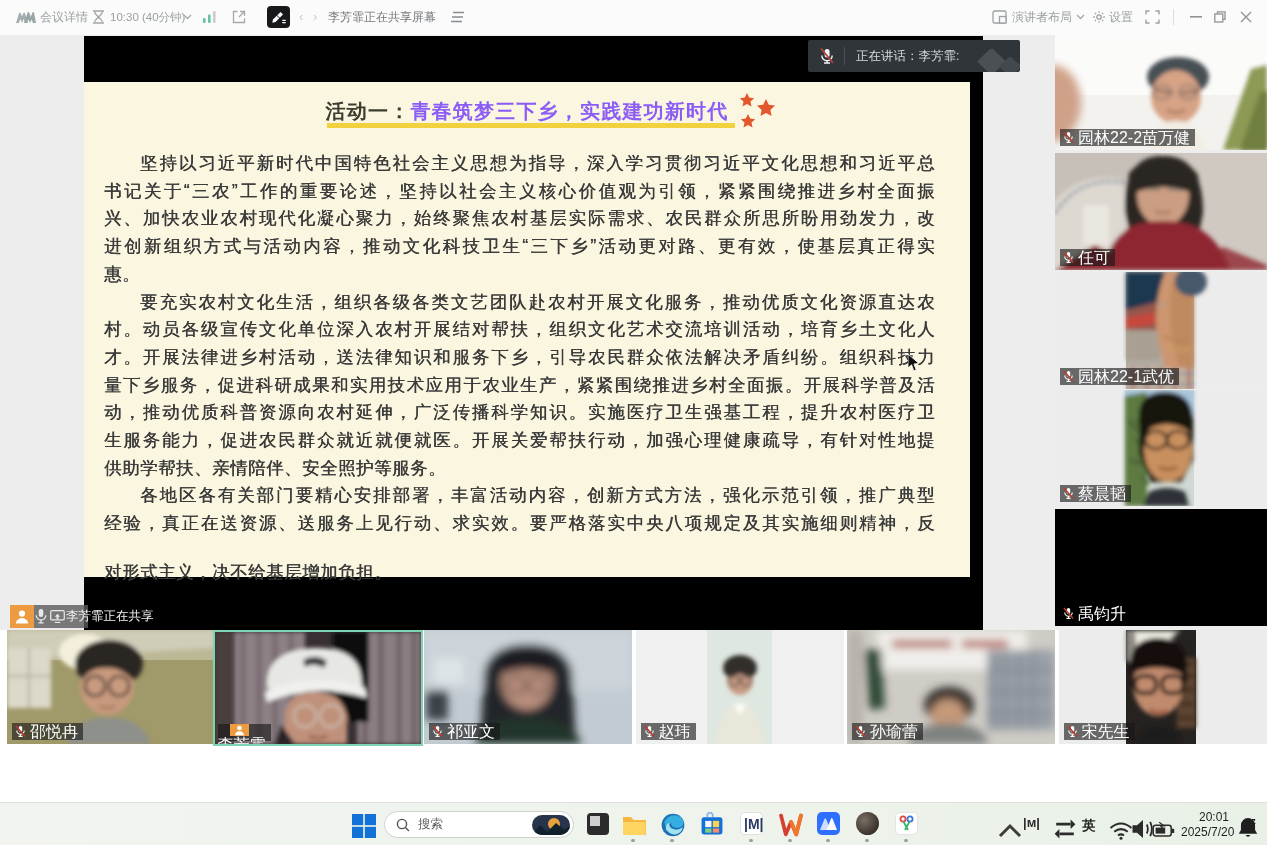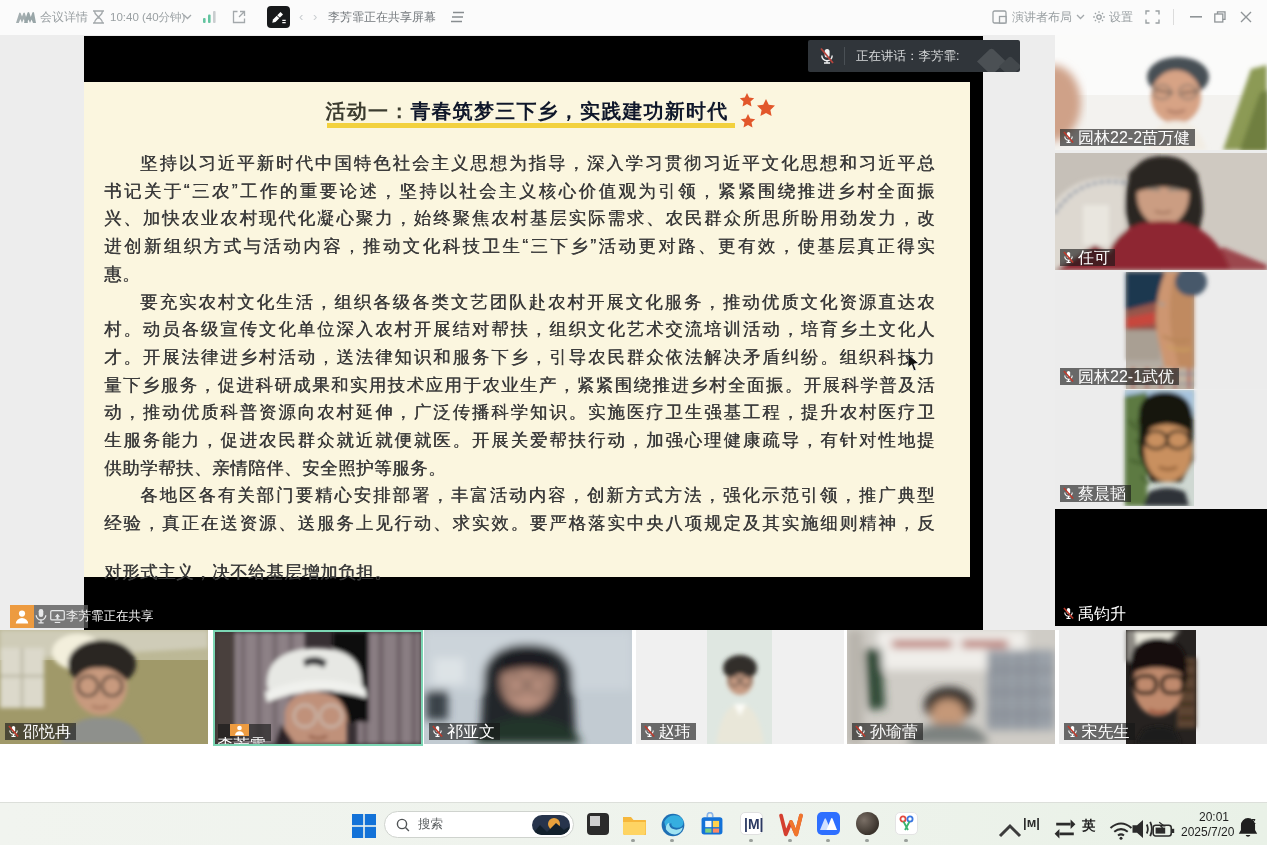--- a/index.html
+++ b/index.html
@@ -36,21 +36,21 @@
 <div class="abs" id="mainbg"></div>
 <div class="abs" id="topbar">
   <svg class="abs" style="left:16px;top:11px;" width="20" height="12" viewBox="0 0 20 12">
     <path fill="#a4aeb0" d="M0 12 L3.2 2 Q3.8 .8 4.6 2 L6 5.5 L7.4 2 Q8.2 .8 8.8 2 L12 12 L9.2 12 L7.6 8 L6 12 L4.4 8 L2.8 12 Z"></path>
     <path fill="#99a6a8" d="M8 12 L11.6 1.6 Q12.4 .2 13.2 1.6 L14.8 6 L16.4 1.6 Q17.2 .2 18 1.6 L20 12 L17 12 L15.6 8.5 L14 12 L12.4 8.5 L11 12 Z"></path>
   </svg>
   <div class="abs tbtxt" style="left:40px;top:0;">会议详情</div>
   <svg class="abs" style="left:92px;top:10px;" width="13" height="14" viewBox="0 0 13 14">
     <path fill="none" stroke="#a3a8ab" stroke-width="1.4" d="M1 1h11M1 13h11M2.5 1c0 3.5 3 4.5 4 6 -1 1.5-4 2.5-4 6M10.5 1c0 3.5-3 4.5-4 6 1 1.5 4 2.5 4 6"></path>
   </svg>
-  <div class="abs tbtxt" style="left:110px;top:0;font-size:11.5px;">10:40 (40分钟)</div>
+  <div class="abs tbtxt" style="left:110px;top:0;font-size:11.5px;">10:30 (40分钟)</div>
   <svg class="abs" style="left:183px;top:14px;" width="9" height="6" viewBox="0 0 9 6">
       <path fill="none" stroke="#a3a8ab" stroke-width="1.3" d="M1 1l3.5 3.5L8 1"></path>
     </svg>
   <svg class="abs" style="left:203px;top:11px;" width="14" height="12" viewBox="0 0 14 12">
     <rect x="0" y="7" width="2.6" height="5" rx="1" fill="#63c4a0"></rect>
     <rect x="5" y="3.5" width="2.6" height="8.5" rx="1" fill="#63c4a0"></rect>
     <rect x="10" y="0" width="2.6" height="12" rx="1" fill="#c9cdcf"></rect>
   </svg>
   <svg class="abs" style="left:231px;top:9px;" width="16" height="16" viewBox="0 0 16 16">
     <path fill="none" stroke="#a3a8ab" stroke-width="1.3" d="M6.5 2.5H2.5v11h11V9.5"></path>
@@ -92,21 +92,21 @@
   <svg class="abs" style="left:1214px;top:11px;" width="12" height="12" viewBox="0 0 12 12">
     <rect x=".8" y="3" width="8" height="8" fill="none" stroke="#8f9497" stroke-width="1.3"></rect>
     <path fill="none" stroke="#8f9497" stroke-width="1.3" d="M3.5 3V.8h7.5v7.5H8.8"></path>
   </svg>
   <svg class="abs" style="left:1240px;top:11px;" width="12" height="12" viewBox="0 0 12 12">
     <path stroke="#8f9497" stroke-width="1.4" d="M1 1l10 10M11 1L1 11"></path>
   </svg>
 </div>
 <div class="abs" id="sharebk"></div>
 <div class="abs" id="slide">
-  <div style="position:absolute;left:0;top:16px;width:100%;text-align:center;font-size:20px;font-weight:bold;letter-spacing:1.2px;white-space:nowrap;color:#3c3c30;">活动一：<span style="color:#0f172a;">青春筑梦三下乡，实践建功新时代</span></div>
+  <div style="position:absolute;left:0;top:16px;width:100%;text-align:center;font-size:20px;font-weight:bold;letter-spacing:1.2px;white-space:nowrap;color:#3c3c30;">活动一：<span style="color:#8b5cf6;">青春筑梦三下乡，实践建功新时代</span></div>
   <div style="position:absolute;left:243px;top:41px;width:408px;height:5px;background:#f2d13e;"></div>
   <svg style="position:absolute;left:654px;top:11px;" width="40" height="36" viewBox="0 0 40 36">
     <path fill="#e2572b" d="M9 0l2.2 4.6 5 .6-3.7 3.4 1 5L9 11l-4.5 2.6 1-5L1.8 5.2l5-.6z"></path>
     <path fill="#e2572b" d="M28 6l2.8 5.8 6.2.8-4.6 4.3 1.2 6.2-5.6-3.2-5.6 3.2 1.2-6.2-4.6-4.3 6.2-.8z"></path>
     <path fill="#e2572b" d="M10 21l2.2 4.6 5 .6-3.7 3.4 1 5-4.5-2.6-4.5 2.6 1-5-3.7-3.4 5-.6z"></path>
   </svg>
   <div class="sline" style="top:67px;padding-left:36px;">坚持以习近平新时代中国特色社会主义思想为指导，深入学习贯彻习近平文化思想和习近平总</div>
   <div class="sline" style="top:94.7px;">书记关于“三农”工作的重要论述，坚持以社会主义核心价值观为引领，紧紧围绕推进乡村全面振</div>
   <div class="sline" style="top:122.4px;">兴、加快农业农村现代化凝心聚力，始终聚焦农村基层实际需求、农民群众所思所盼用劲发力，改</div>
   <div class="sline" style="top:150.1px;">进创新组织方式与活动内容，推动文化科技卫生“三下乡”活动更对路、更有效，使基层真正得实</div>
@@ -264,21 +264,21 @@
       </svg>蔡晨韬</div>
 </div>
 <div class="tile" style="left:1055px;top:508.5px;width:212px;height:117px;background:#000;">
   <div class="nlabel" style="background:none;"><svg width="13" height="13" viewBox="0 0 14 14" style="margin-right:3px;">
         <rect x="5.2" y="1" width="3.6" height="6.5" rx="1.8" fill="#fff"></rect>
         <path fill="none" stroke="#fff" stroke-width="1.2" d="M3 6a4 4 0 0 0 8 0M7 10v1.8M4.8 12.3h4.4"></path>
         <path stroke="#c0392b" stroke-width="1.6" d="M2 1l10 11.5"></path>
       </svg>禹钧升</div>
 </div>
 
-<div class="tile" style="left:0;top:630px;width:208px;height:114px;">
+<div class="tile" style="left:7px;top:630px;width:208px;height:114px;">
   <svg width="208" height="114">
     <rect width="208" height="114" fill="#a09969"></rect>
     <rect width="208" height="30" fill="#bcb896"></rect>
     <g filter="url(#b2)">
       <path d="M0 30 L208 18 L208 0 L0 0 Z" fill="#cfccb8"></path>
       <rect x="0" y="18" width="44" height="60" fill="#dcd9cb"></rect>
       <path d="M0 46 h44 M22 18 v60" stroke="#b1ad97" stroke-width="2"></path>
       <ellipse cx="78" cy="22" rx="26" ry="18" fill="#f3efdc"></ellipse>
       <ellipse cx="102" cy="34" rx="34" ry="24" fill="#2b2622"></ellipse>
       <ellipse cx="100" cy="56" rx="27" ry="29" fill="#c89a7e"></ellipse>

